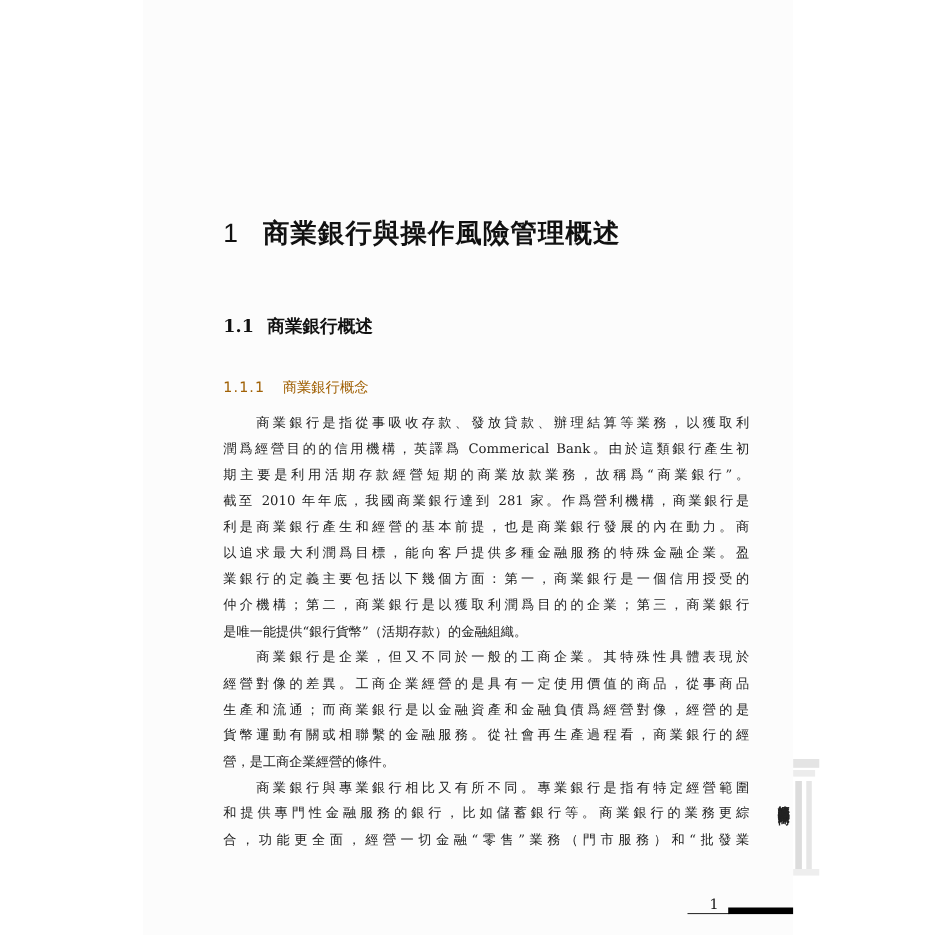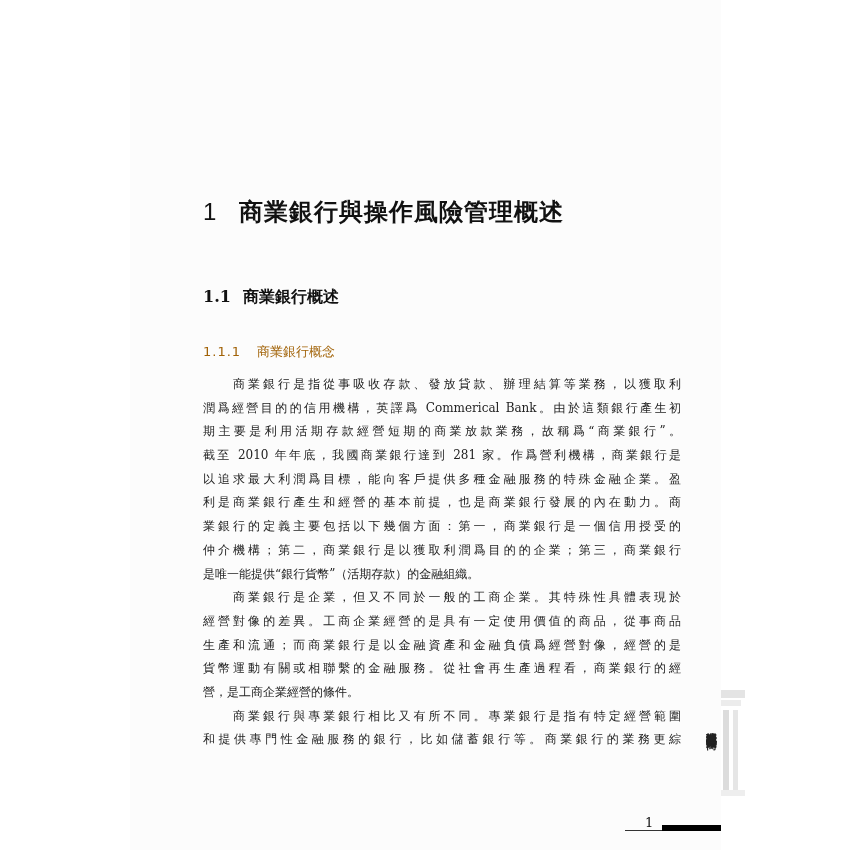--- a/index.html
+++ b/index.html
@@ -65,32 +65,33 @@
 
 <div class="h3">
   <span class="num">1.1.1</span><span>商業銀行概念</span>
 </div>
 
 <div class="body-text" id="body">
     <div class="line indent">商業銀行是指從事吸收存款、發放貸款、辦理結算等業務，以獲取利</div>
     <div class="line">潤爲經營目的的信用機構，英譯爲 Commerical Bank。由於這類銀行產生初</div>
     <div class="line">期主要是利用活期存款經營短期的商業放款業務，故稱爲“商業銀行”。</div>
     <div class="line">截至 2010 年年底，我國商業銀行達到 281 家。作爲營利機構，商業銀行是</div>
+    <div class="line">利是商業銀行產生和經營的基本前提，也是商業銀行發展的內在動力。商</div>
     <div class="line">以追求最大利潤爲目標，能向客戶提供多種金融服務的特殊金融企業。盈</div>
-    <div class="line">利是商業銀行產生和經營的基本前提，也是商業銀行發展的內在動力。商</div>
     <div class="line">業銀行的定義主要包括以下幾個方面：第一，商業銀行是一個信用授受的</div>
     <div class="line">仲介機構；第二，商業銀行是以獲取利潤爲目的的企業；第三，商業銀行</div>
     <div class="line last">是唯一能提供“銀行貨幣”（活期存款）的金融組織。</div>
     <div class="line indent">商業銀行是企業，但又不同於一般的工商企業。其特殊性具體表現於</div>
     <div class="line">經營對像的差異。工商企業經營的是具有一定使用價值的商品，從事商品</div>
     <div class="line">生產和流通；而商業銀行是以金融資產和金融負債爲經營對像，經營的是</div>
     <div class="line">貨幣運動有關或相聯繫的金融服務。從社會再生產過程看，商業銀行的經</div>
     <div class="line last">營，是工商企業經營的條件。</div>
     <div class="line indent">商業銀行與專業銀行相比又有所不同。專業銀行是指有特定經營範圍</div>
     <div class="line">和提供專門性金融服務的銀行，比如儲蓄銀行等。商業銀行的業務更綜</div>
+    <div class="line">合，功能更全面，經營一切金融“零售”業務（門市服務）和“批發業</div>
   </div>
 
 <div class="side-tab">商業銀行與操作風險管理概述</div>
 <svg class="side-img" viewBox="0 0 24 120">
   <rect x="0" y="10" width="24" height="8" fill="#e4e4e4"></rect>
   <rect x="0" y="20" width="20" height="6" fill="#ececec"></rect>
   <rect x="2" y="30" width="6" height="80" fill="#dcdcdc"></rect>
   <rect x="12" y="30" width="5" height="80" fill="#e6e6e6"></rect>
   <rect x="0" y="110" width="24" height="6" fill="#eeeeee"></rect>
 </svg>

